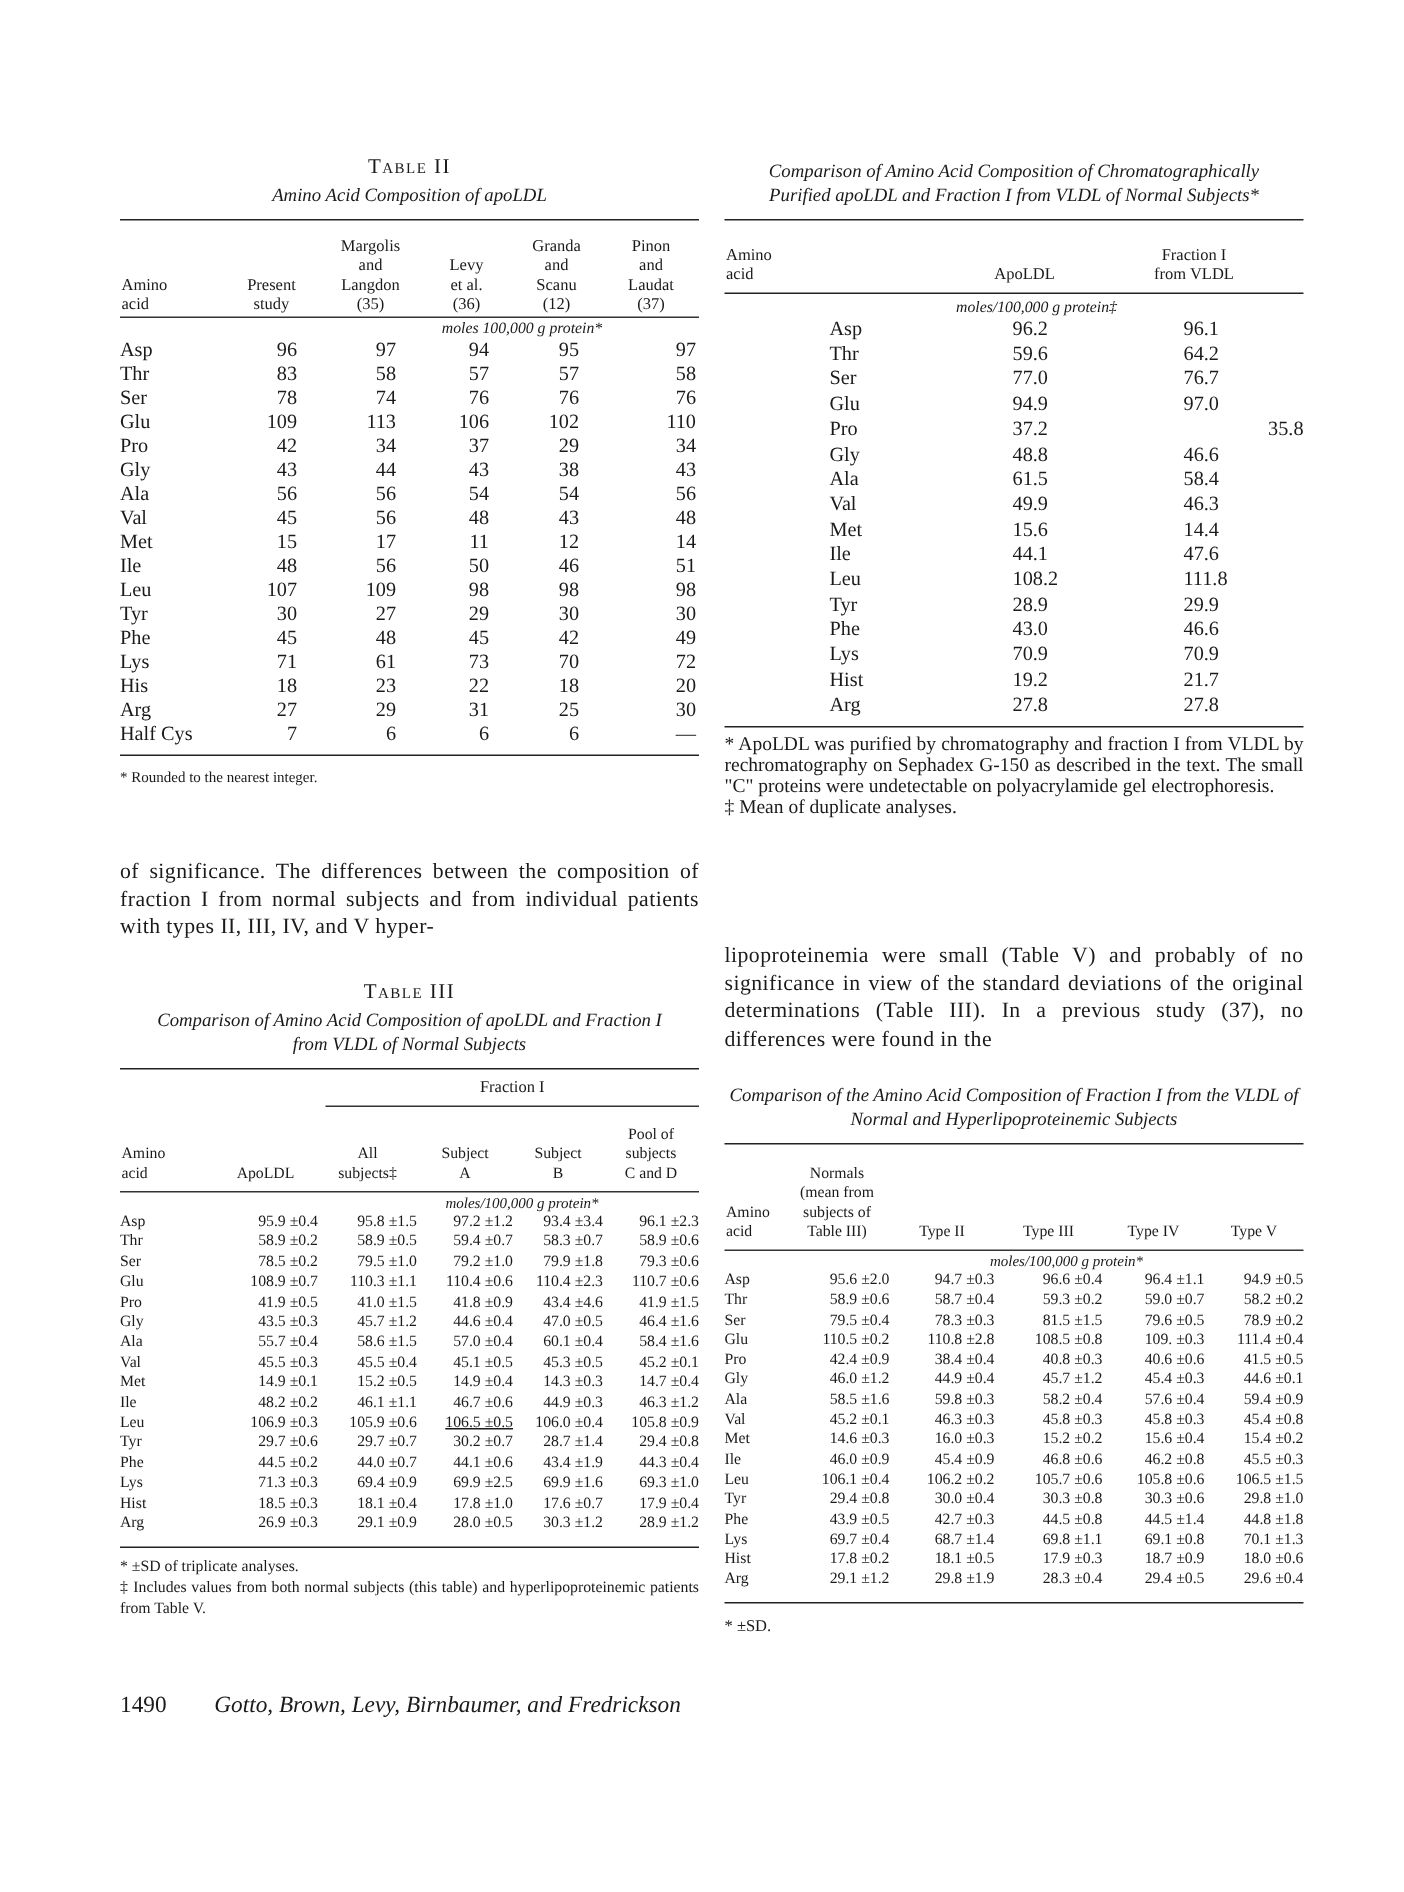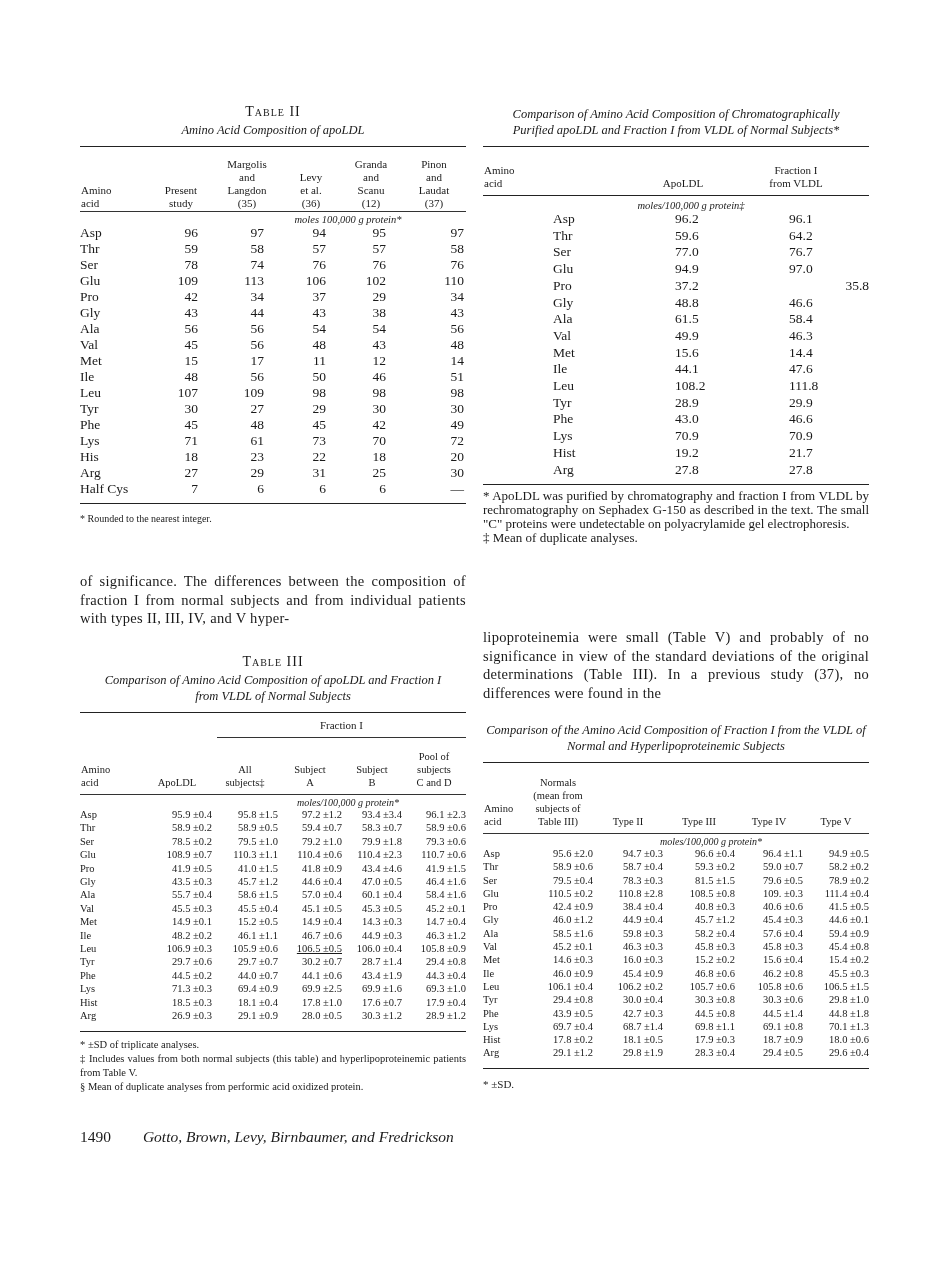--- a/index.html
+++ b/index.html
@@ -72,21 +72,21 @@
         <tr>
           <td style="text-align: left;">Asp</td>
           <td style="text-align: right; padding-right: 14px;">96</td>
           <td style="text-align: right; padding-right: 18px;">97</td>
           <td style="text-align: right; padding-right: 14px;">94</td>
           <td style="text-align: right; padding-right: 16px;">95</td>
           <td style="text-align: right; padding-right: 2px;">97</td>
         </tr>
         <tr>
           <td style="text-align: left;">Thr</td>
-          <td style="text-align: right; padding-right: 14px;">59</td>
+          <td style="text-align: right; padding-right: 14px;">83</td>
           <td style="text-align: right; padding-right: 18px;">58</td>
           <td style="text-align: right; padding-right: 14px;">57</td>
           <td style="text-align: right; padding-right: 16px;">57</td>
           <td style="text-align: right; padding-right: 2px;">58</td>
         </tr>
         <tr>
           <td style="text-align: left;">Ser</td>
           <td style="text-align: right; padding-right: 14px;">78</td>
           <td style="text-align: right; padding-right: 18px;">74</td>
           <td style="text-align: right; padding-right: 14px;">76</td>
@@ -384,21 +384,20 @@
           <td style="text-align: right;">28.0 ±0.5</td>
           <td style="text-align: right;">30.3 ±1.2</td>
           <td style="text-align: right;">28.9 ±1.2</td>
         </tr>
       </tbody>
   </table>
   <div class="rule" style="margin-top:8px;"></div>
   <div id="t3-fn" style="margin-top:6px;">
       <div class="fn" style="font-size: 10.5px; text-align: justify;">* ±SD of triplicate analyses.</div>
       <div class="fn" style="font-size: 10.5px; text-align: justify;">‡ Includes values from both normal subjects (this table) and hyperlipoproteinemic patients from Table V.</div>
-      <div class="fn" style="font-size: 10.5px; text-align: justify;">§ Mean of duplicate analyses from performic acid oxidized protein.</div>
     </div>
 </div>
 
 <div class="col" style="left:483px; top:104px; width:386px;">
   <div class="tbl-sub" style="margin-top:2px; padding:0 28px;">Comparison of Amino Acid Composition of Chromatographically Purified apoLDL and Fraction I from VLDL of Normal Subjects*</div>
   <div class="rule" style="margin-top:8px;"></div>
   <table style="font-size:11px;">
     <colgroup>
         <col style="width:160px">
         <col style="width:80px">

